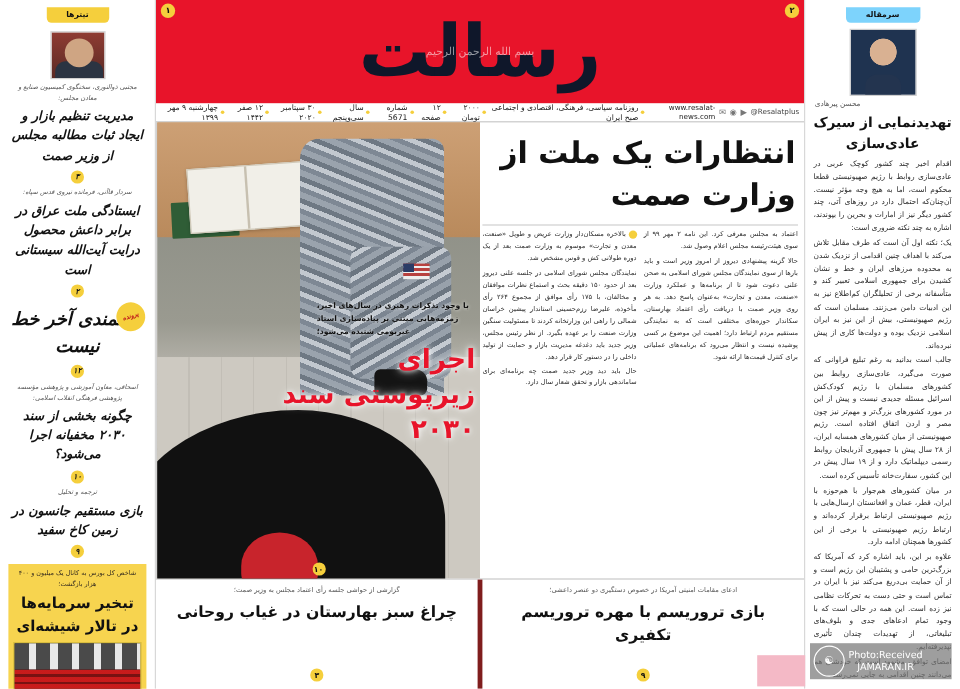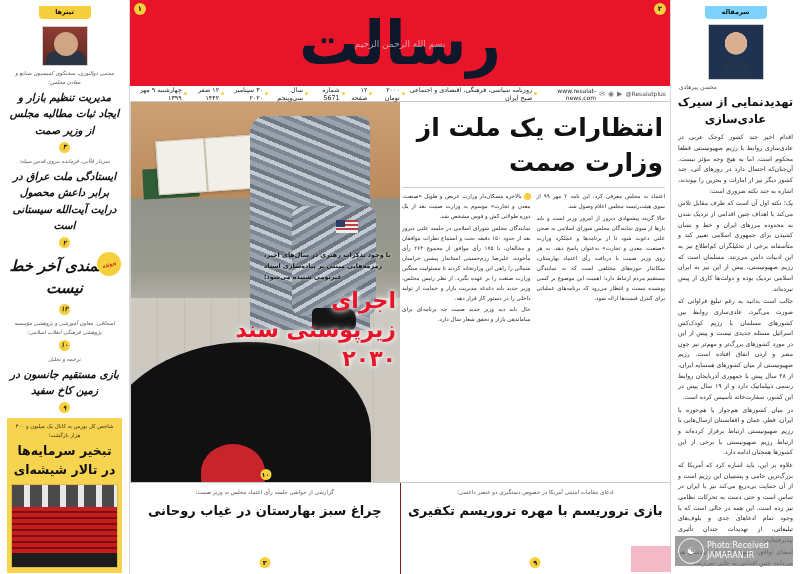--- a/index.html
+++ b/index.html
@@ -82,21 +82,21 @@
     display: flex; align-items: center; gap: 3px;
     padding: 0 3px;
     direction: ltr;
   }
   .jamaran-circle {
     width: 26px; height: 26px; border-radius: 50%;
     border: 1.5px solid #fff; flex: none;
     display: flex; align-items: center; justify-content: center;
     color: #fff; font-size: 9px;
   }
-  .jamaran-text { color: #fff; font-size: 8px; line-height: 1.25; }
+  .jamaran-text { color: #fff; font-size: 8px; line-height: 1.25; text-align: center; }
 
   
   .col-main {
     width: 540px; height: 574px;
     order: 2;
     position: relative;
     display: flex; flex-direction: column;
     background: #fff;
   }
 
@@ -283,21 +283,21 @@
 
   
   .bottom-strip {
     height: 92px; border-top: 1px solid #c9c9c9;
     display: flex; flex-direction: row;
   }
   .bs-item {
     flex: 1; padding: 5px 7px 0 7px; position: relative;
     display: flex; flex-direction: column; align-items: center;
   }
-  .bs-item + .bs-item { border-right: 1px solid #7f1d1d; }
+  .bs-item + .bs-item { border-right: 4px solid #7f1d1d; }
   .bs-kicker {
     font-size: 5.6px; color: #555; line-height: 1.7; text-align: center;
     margin-bottom: 3px;
   }
   .bs-head {
     font-size: 13px; font-weight: bold; color: #111;
     line-height: 1.5; text-align: center;
   }
   .bs-pagenum {
     position: absolute; bottom: 6px; left: 50%; transform: translateX(-50%);
@@ -537,20 +537,21 @@
 
     <div class="titr-item aging-wrap">
       <div class="parvandeh-badge">پرونده</div>
       <div class="titr-head big">سالمندی آخر خط نیست</div>
       <div class="titr-num">۱۲</div>
     </div>
     <div class="titr-sep"></div>
 
     <div class="titr-item">
       <div class="titr-kicker">اسحاقی، معاون آموزشی و پژوهشی مؤسسه پژوهشی فرهنگی انقلاب اسلامی:</div>
+      <div class="titr-head">چگونه بخشی از سند ۲۰۳۰ مخفیانه اجرا می‌شود؟</div>
       <div class="titr-num">۱۰</div>
     </div>
     <div class="titr-sep"></div>
 
     <div class="titr-item">
       <div class="titr-kicker">ترجمه و تحلیل</div>
       <div class="titr-head">بازی مستقیم جانسون در زمین کاخ سفید</div>
       <div class="titr-num">۹</div>
     </div>
 

